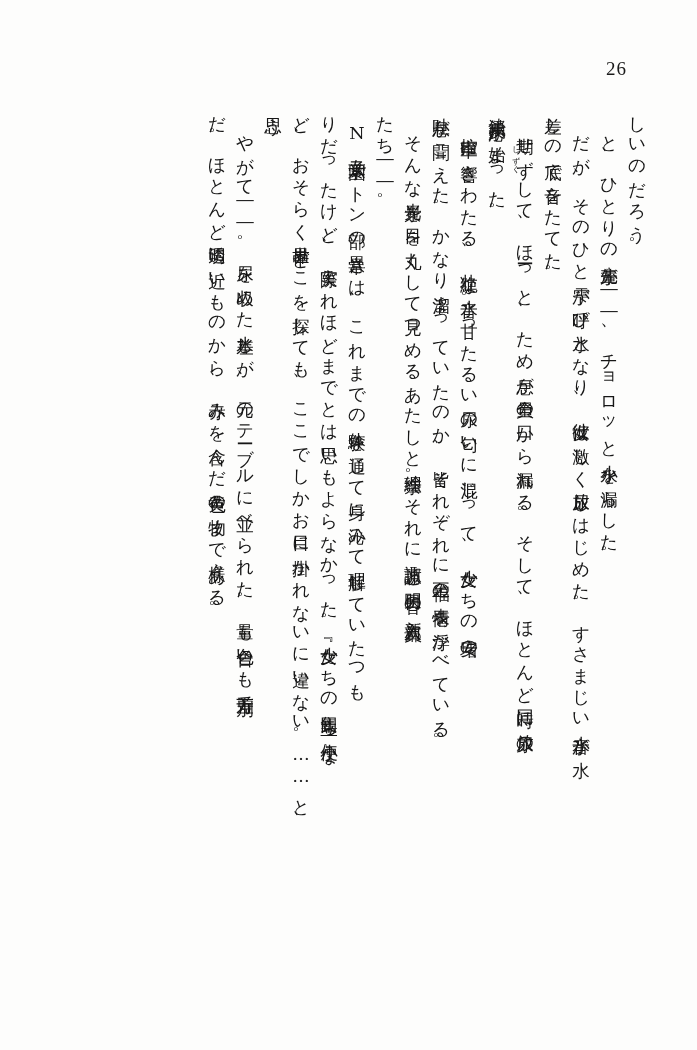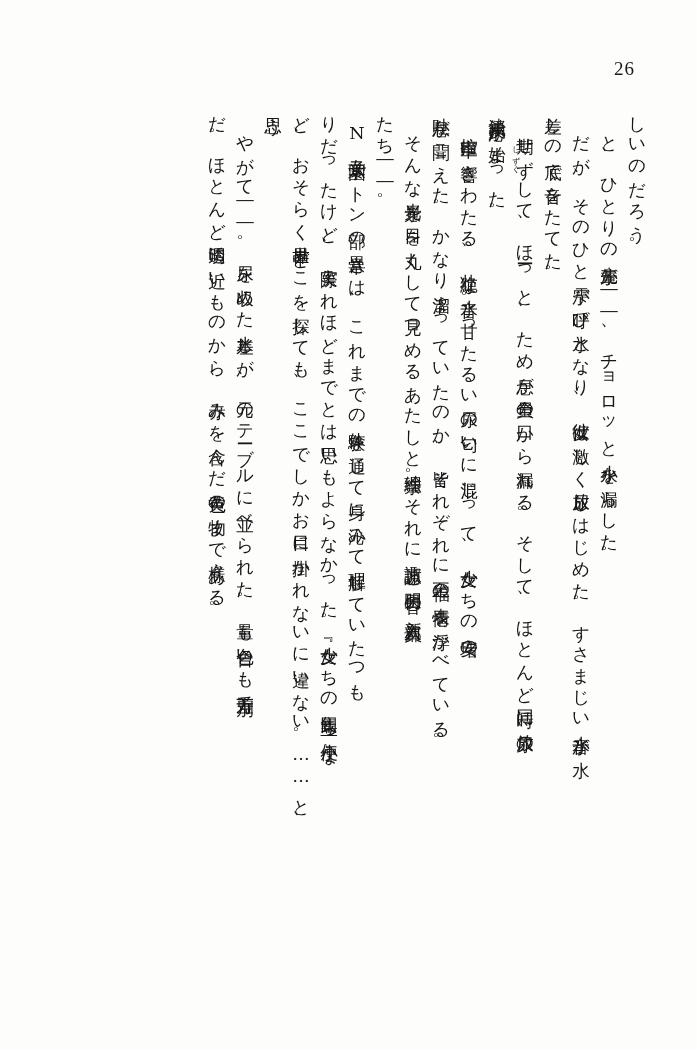--- a/index.html
+++ b/index.html
@@ -19,21 +19,21 @@
   .page {
     position: absolute;
     inset: 0;
     background: #fdfdfc;
   }
 
   
   .page-number {
     position: absolute;
     top: 58px;
-    right: 62px;
+    right: 70px;
     font-size: 19px;
     letter-spacing: 1px;
     color: #1a1a1a;
     font-family: "Liberation Serif", "DejaVu Serif", serif;
   }
 
   
   .text-block {
     position: absolute;
     top: 104px;

